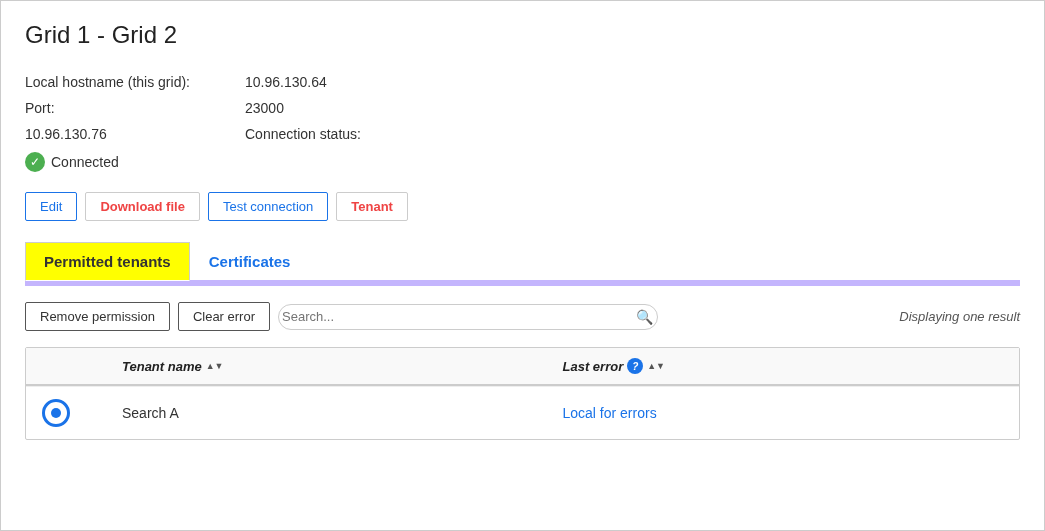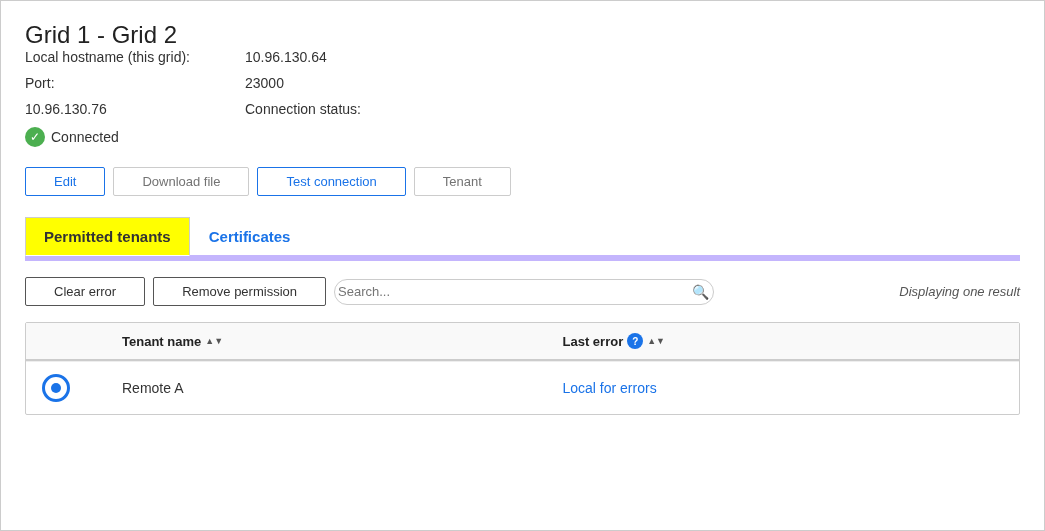--- a/index.html
+++ b/index.html
@@ -18,20 +18,21 @@
     h1 {
       font-size: 24px;
       font-weight: normal;
       color: #222;
     }
     .info-grid {
       display: grid;
       grid-template-columns: 220px auto;
       row-gap: 10px;
       margin-bottom: 20px;
+      margin-top: 25px;
     }
     .info-label {
       color: #333;
       font-size: 14px;
     }
     .info-value {
       font-size: 14px;
       color: #333;
       font-weight: normal;
     }
@@ -50,36 +51,37 @@
       justify-content: center;
       color: white;
       font-size: 12px;
     }
     .action-buttons {
       display: flex;
       gap: 8px;
       margin-bottom: 20px;
     }
     .btn {
-      padding: 6px 28px;
+      padding: 6px 14px;
       border: 1px solid #555;
       background: #fff;
       cursor: pointer;
       font-size: 13px;
       color: #333;
       border-radius: 2px;
     }
     .btn-primary {
       border-color: #1a73e8;
       color: #1a73e8;
     }
     .btn-disabled {
-      color: #737373;
+      color: #ef4444;
       border-color: #ccc;
       cursor: default;
+      font-weight: bold;
     }
     .tabs-container {
       border-bottom: 6px solid #c4b5fd;
       display: flex;
       margin-bottom: 0;
     }
     .tab {
       padding: 10px 18px;
       cursor: pointer;
       font-size: 15px;
@@ -144,20 +146,21 @@
       padding: 10px 16px;
       align-items: center;
     }
     .th {
       font-weight: bold;
       font-size: 13px;
       color: #222;
       display: flex;
       align-items: center;
       gap: 4px;
+      font-style: italic;
     }
     .sort-arrows {
       display: flex;
       flex-direction: column;
       font-size: 9px;
       color: #555;
       line-height: 1;
     }
     .help-icon {
       display: inline-flex;
@@ -238,22 +241,22 @@
     <div class="tab active">
       <span>Permitted tenants</span>
     </div>
     <div class="tab">
       <span>Certificates</span>
     </div>
   </div>
 
   <div class="tab-content">
     <div class="toolbar">
+      <button class="btn">Remove permission</button>
       <button class="btn">Clear error</button>
-      <button class="btn">Remove permission</button>
       <div class="search-box">
         <input type="text" placeholder="Search..." style="">
         <span class="search-icon-wrap">🔍</span>
       </div>
       <span class="display-count">Displaying one result</span>
     </div>
 
     <div class="table-container">
       <div class="table-header">
         <div class="th"></div>
@@ -267,20 +270,20 @@
           <span class="sort-arrows">▲▼</span>
         </div>
       </div>
 
       <div class="table-row">
         <div>
           <div class="tenant-icon">
             <div class="tenant-icon-inner"></div>
           </div>
         </div>
-        <div class="tenant-name">Remote A</div>
+        <div class="tenant-name">Search A</div>
         <div>
           <a class="check-errors-link">Local for errors</a>
         </div>
       </div>
     </div>
   </div>
 </div>
 
 </body></html>

